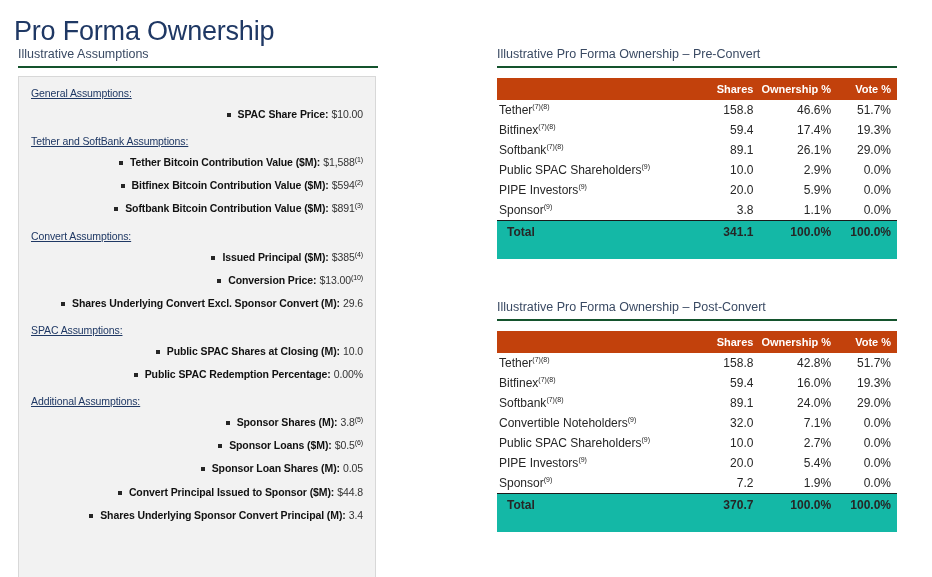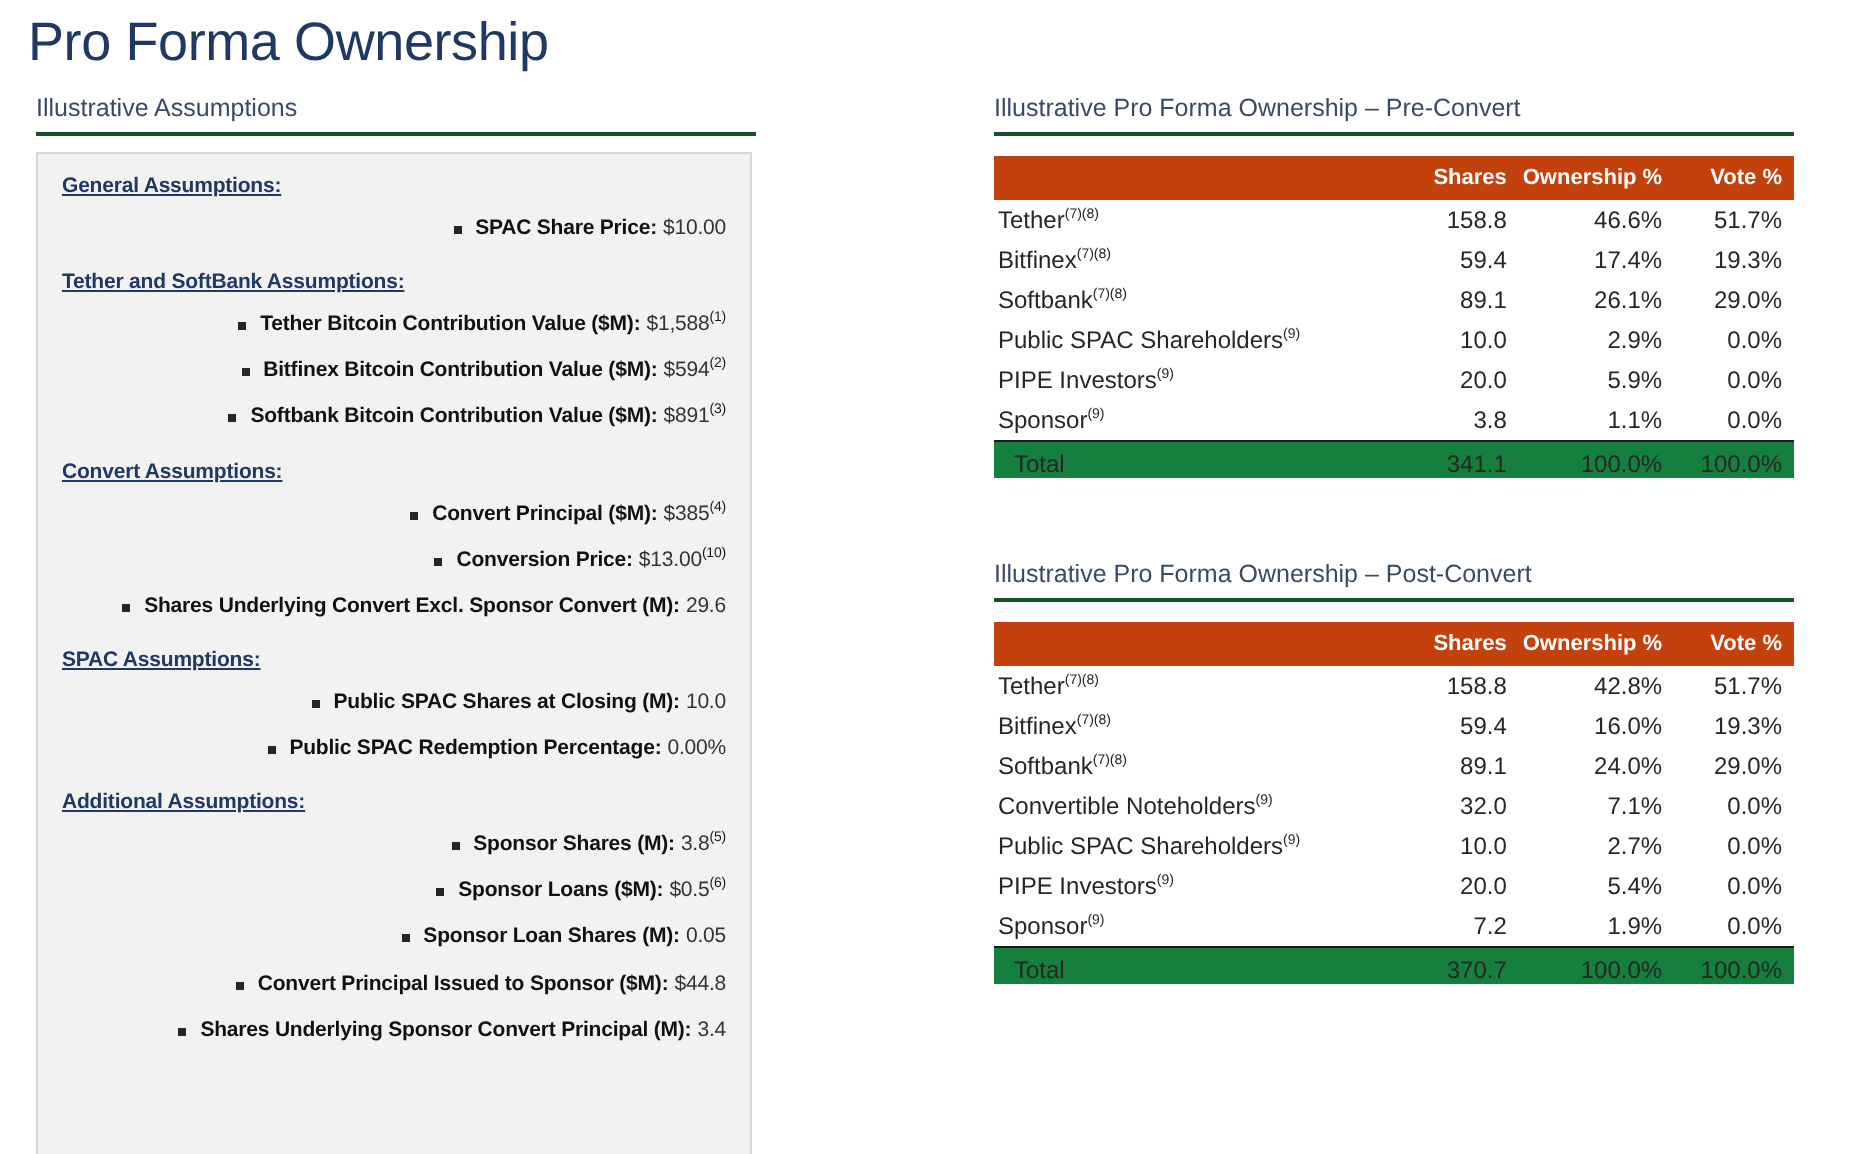--- a/index.html
+++ b/index.html
@@ -13,21 +13,21 @@
     position: relative;
     font-family: "Liberation Sans", sans-serif;
     color: #1a1a1a;
     overflow: hidden;
   }
 
   
   .page-title {
     position: absolute;
     left: 14px;
-    top: 6px;
+    top: 16px;
     font-size: 27px;
     font-weight: 400;
     color: #1F3864;
     letter-spacing: -0.2px;
     white-space: nowrap;
   }
 
   
   .left-col {
     position: absolute;
@@ -47,21 +47,21 @@
     margin-top: 8px;
     background: #f2f2f2;
     border: 1px solid #d8d8d8;
     width: 358px;
     height: 505px;
     box-sizing: border-box;
     padding: 10px 12px 6px 12px;
   }
   .grp-title {
     font-size: 10.5px;
-    font-weight: bold;
+    font-weight: normal;
     color: #1F3864;
     text-decoration: underline;
     margin: 0 0 9px 0;
     letter-spacing: -0.1px;
   }
   .grp-title.spaced { margin-top: 14px; }
   .bullet-row {
     display: flex;
     align-items: flex-start;
     margin: 0 0 10px 0;
@@ -126,25 +126,25 @@
     font-size: 12px;
     color: #262626;
     white-space: nowrap;
   }
   table.own-tbl td.lbl-col {
     text-align: left;
     padding-left: 2px;
     font-size: 12px;
   }
   tr.total-row td {
-    background: #15803d;
-    font-weight: normal;
+    background: #14b8a6;
+    font-weight: bold;
     border-top: 1.5px solid #1a1a1a;
     padding-top: 4px;
-    padding-bottom: 0;
+    padding-bottom: 20px;
   }
   tr.total-row td.lbl-col { padding-left: 10px; }
   col.c-shares  { width: 74px; }
   col.c-own     { width: 78px; }
   col.c-vote    { width: 62px; }
 </style>
 </head>
 <body>
 
 <div class="page-title">Pro Forma Ownership</div>
@@ -166,21 +166,21 @@
         <span class="bullet-sq"></span>
         <span><span class="bullet-lbl">Bitfinex Bitcoin Contribution Value ($M):</span><span class="bullet-val">$594</span><sup>(2)</sup></span>
       </div>
       <div class="bullet-row">
         <span class="bullet-sq"></span>
         <span><span class="bullet-lbl">Softbank Bitcoin Contribution Value ($M):</span><span class="bullet-val">$891</span><sup>(3)</sup></span>
       </div>
       <div class="grp-title spaced">Convert Assumptions:</div>
       <div class="bullet-row">
         <span class="bullet-sq"></span>
-        <span><span class="bullet-lbl">Convert Principal ($M):</span><span class="bullet-val">$385</span><sup>(4)</sup></span>
+        <span><span class="bullet-lbl">Issued Principal ($M):</span><span class="bullet-val">$385</span><sup>(4)</sup></span>
       </div>
       <div class="bullet-row">
         <span class="bullet-sq"></span>
         <span><span class="bullet-lbl">Conversion Price:</span><span class="bullet-val">$13.00</span><sup>(10)</sup></span>
       </div>
       <div class="bullet-row">
         <span class="bullet-sq"></span>
         <span><span class="bullet-lbl">Shares Underlying Convert Excl. Sponsor Convert (M):</span><span class="bullet-val">29.6</span></span>
       </div>
       <div class="grp-title spaced">SPAC Assumptions:</div>

